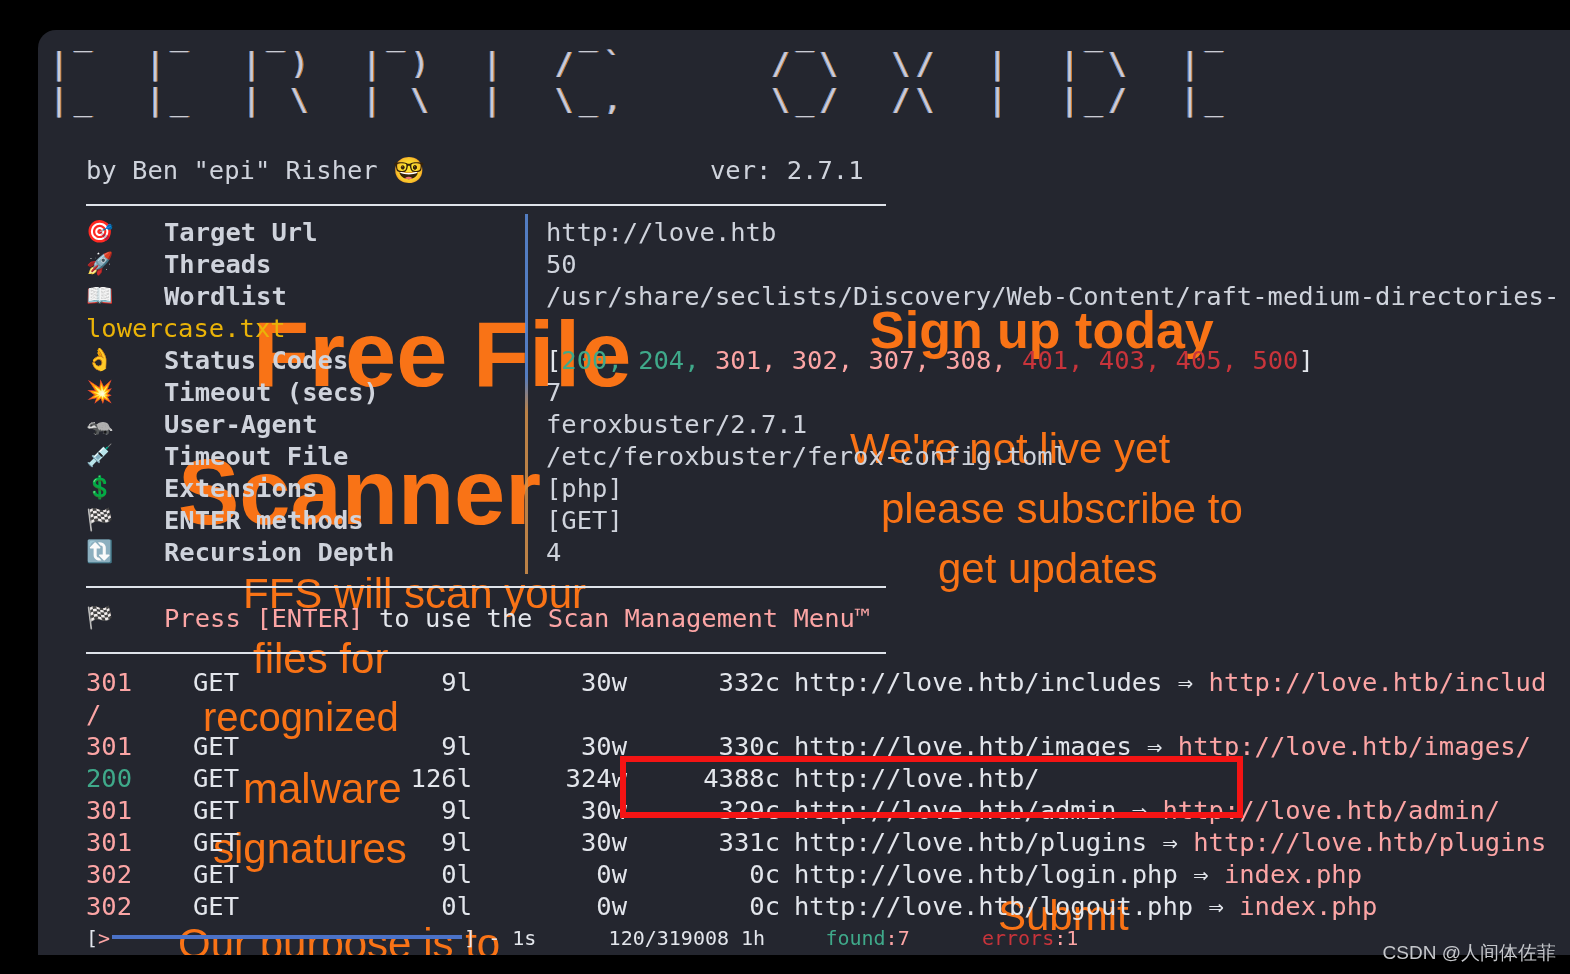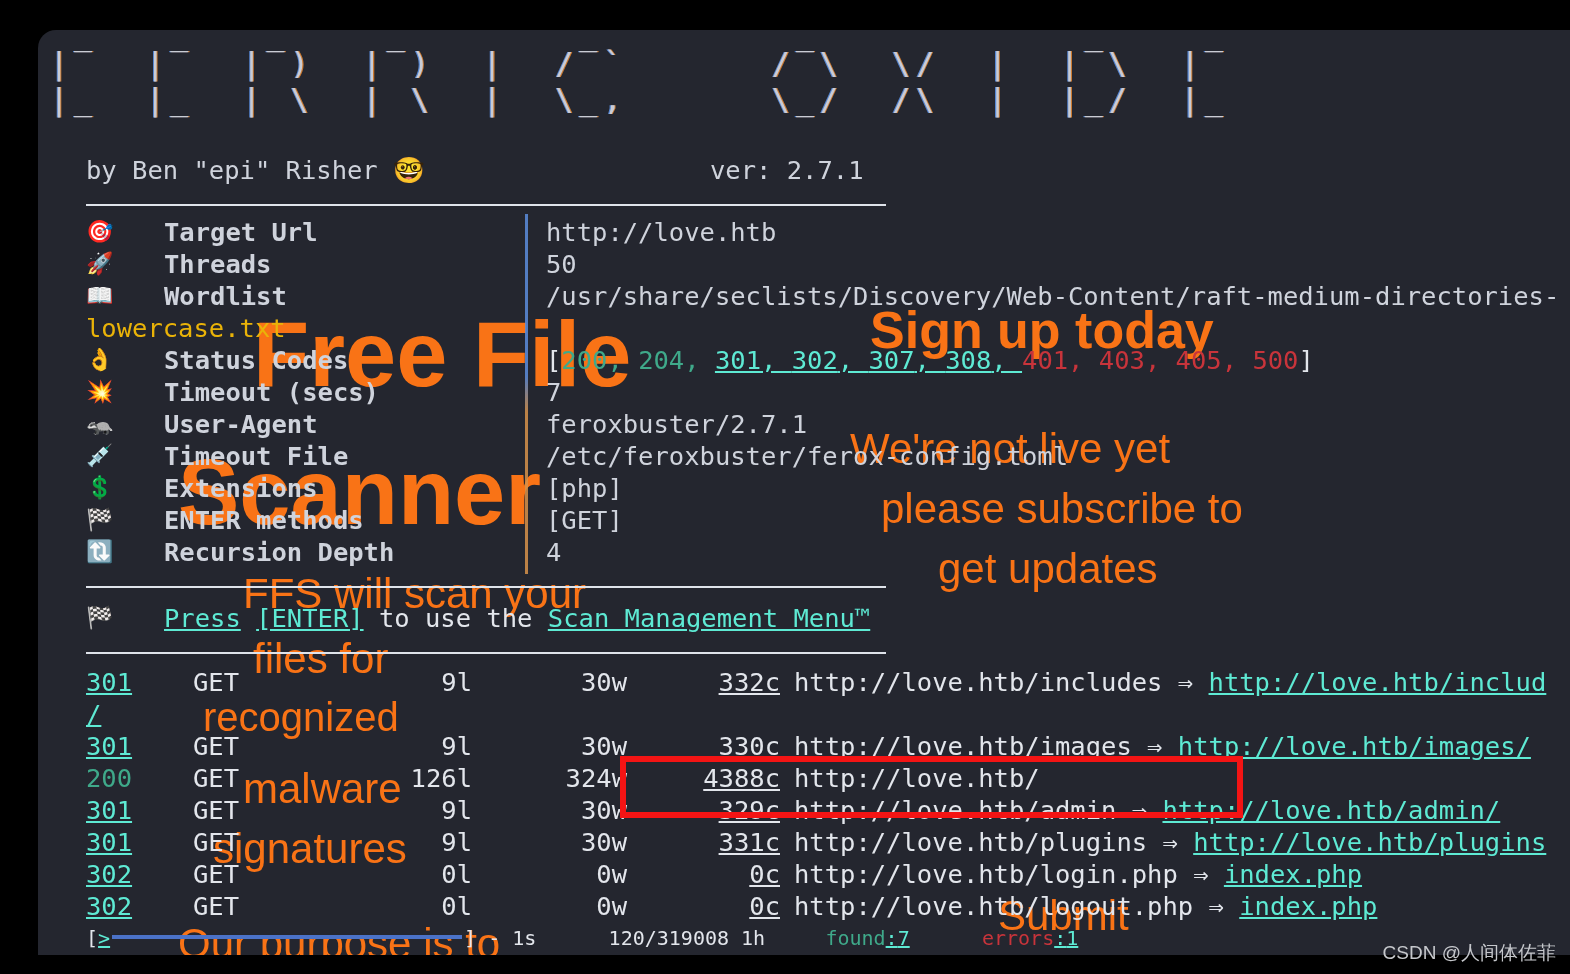--- a/index.html
+++ b/index.html
@@ -49,33 +49,33 @@
   #menuline{position:absolute;left:48px;top:572px;z-index:2;white-space:pre;
             font-size:25.5px;line-height:32px;color:#cfd3dc;}
 
   
   #results{position:absolute;left:48px;top:636px;z-index:2;}
   .rrow{display:block;height:32px;white-space:pre;font-size:25.5px;line-height:32px;color:#cfd3dc;}
   .c-code{display:inline-block;width:107px;}
   .c-meth{display:inline-block;width:134px;}
   .c-lines{display:inline-block;width:145px;text-align:right;}
   .c-words{display:inline-block;width:155px;text-align:right;}
-  .c-chars{display:inline-block;width:153px;text-align:right;text-decoration:underline;}
+  .c-chars{display:inline-block;width:153px;text-align:right;}
   .c-url{display:inline-block;padding-left:14px;}
 
   
   #statusbar{position:absolute;left:48px;top:892px;z-index:2;white-space:pre;
              font-size:20px;line-height:32px;color:#cfd3dc;}
   #statusbar2{position:absolute;left:48px;top:924px;z-index:2;white-space:pre;
              font-size:25.5px;line-height:32px;color:#cfd3dc;opacity:.55;}
   .bar-line{display:inline-block;width:350px;height:4px;background:#4b72c8;
             vertical-align:middle;margin:0 2px 6px 2px;}
 
   
-  .or{color:#5eead4;text-decoration:underline;}       
+  .or{color:#fca5a5;}       
   .grn{color:#3fa98a;}      
   .red{color:#c8343b;}      
   .wh{color:#e3e6ec;}
 
   
   #redbox{position:absolute;left:620px;top:756px;width:623px;height:62px;
           border:6px solid #f41414;z-index:3;box-sizing:border-box;}
 
   
   #csdn{position:absolute;right:14px;bottom:8px;z-index:5;color:#c6c8cc;

